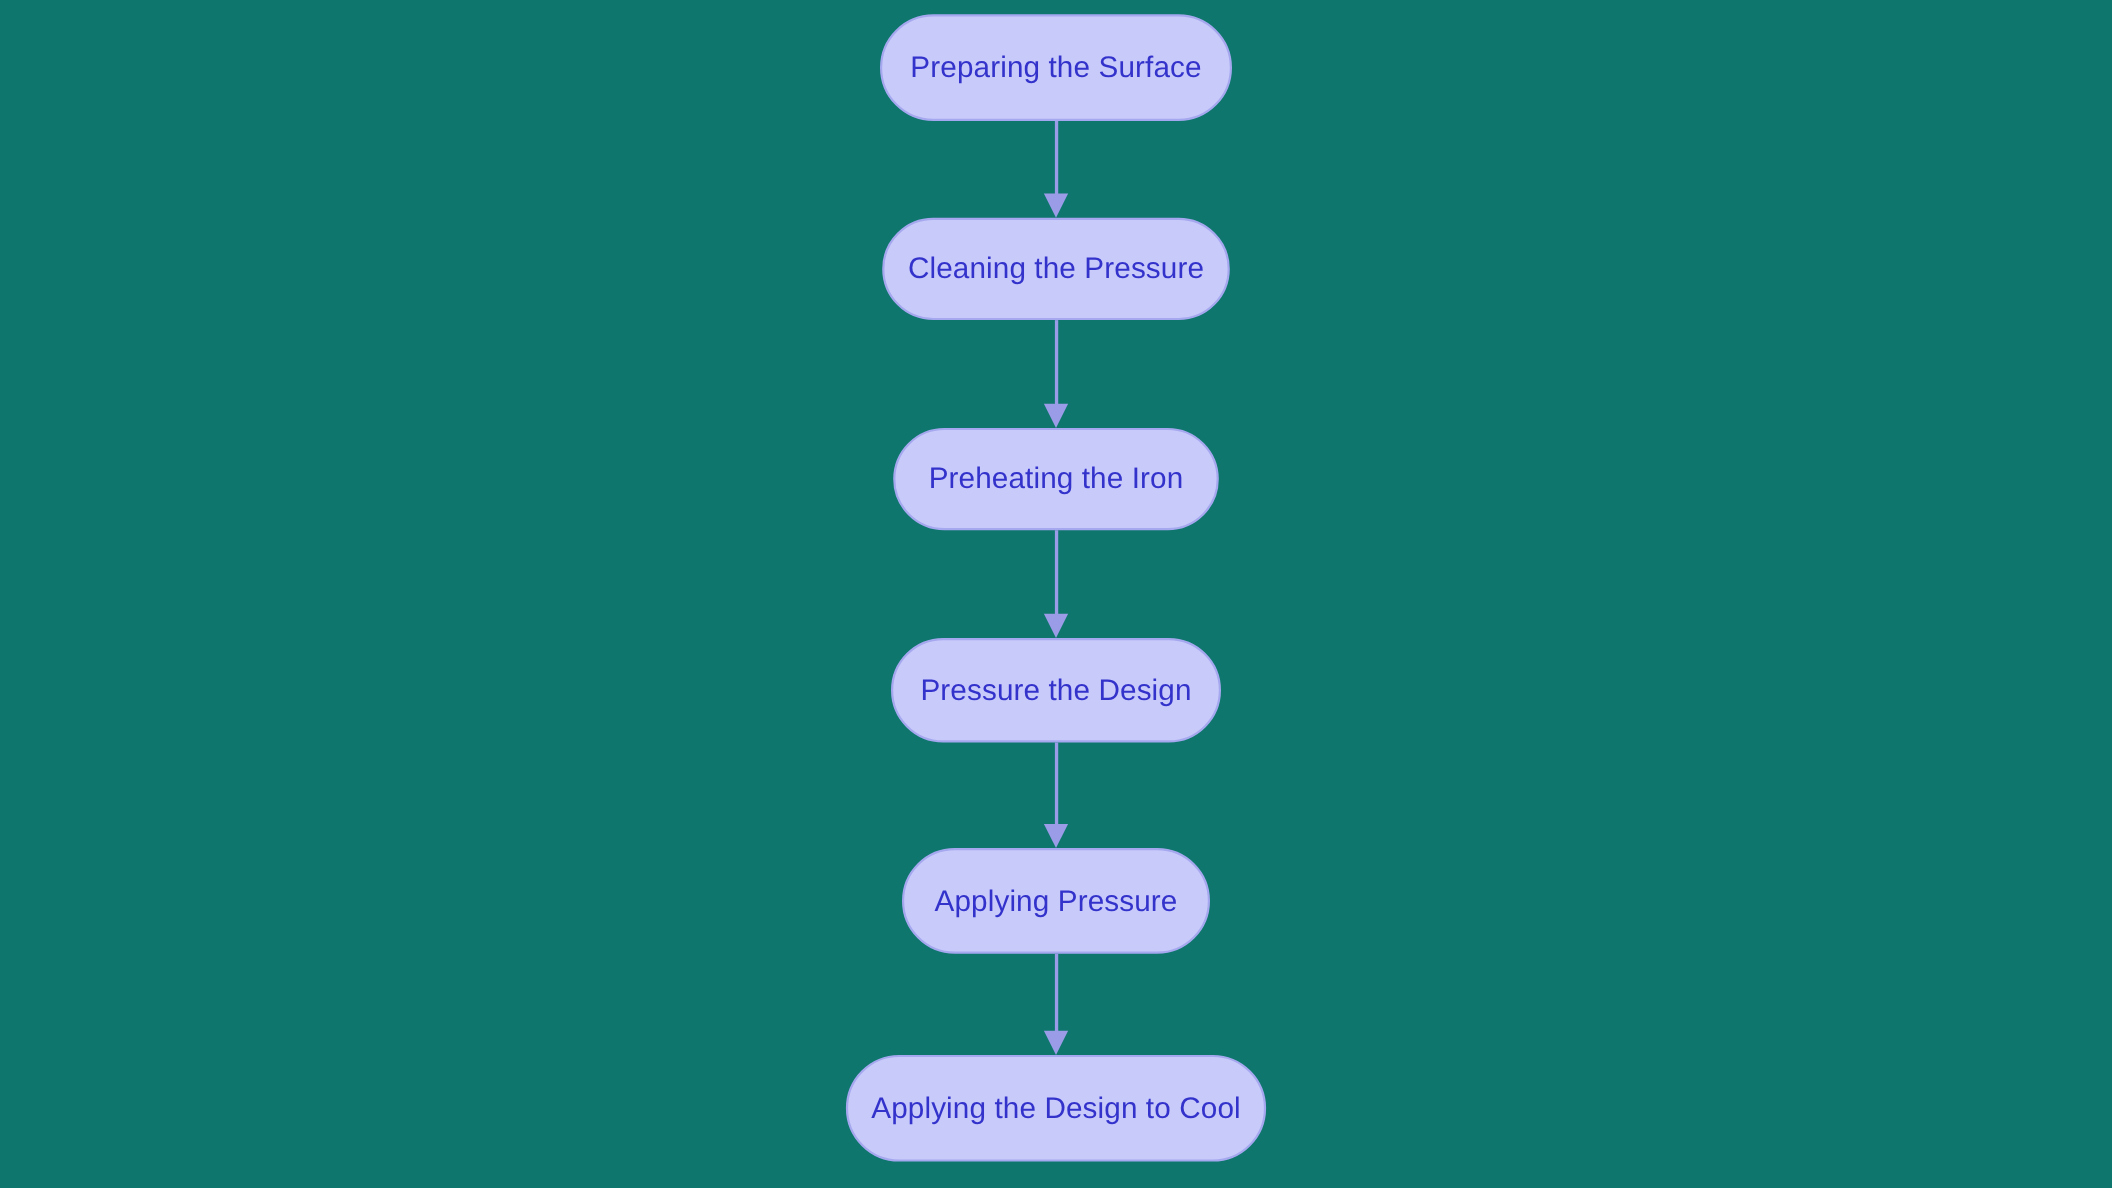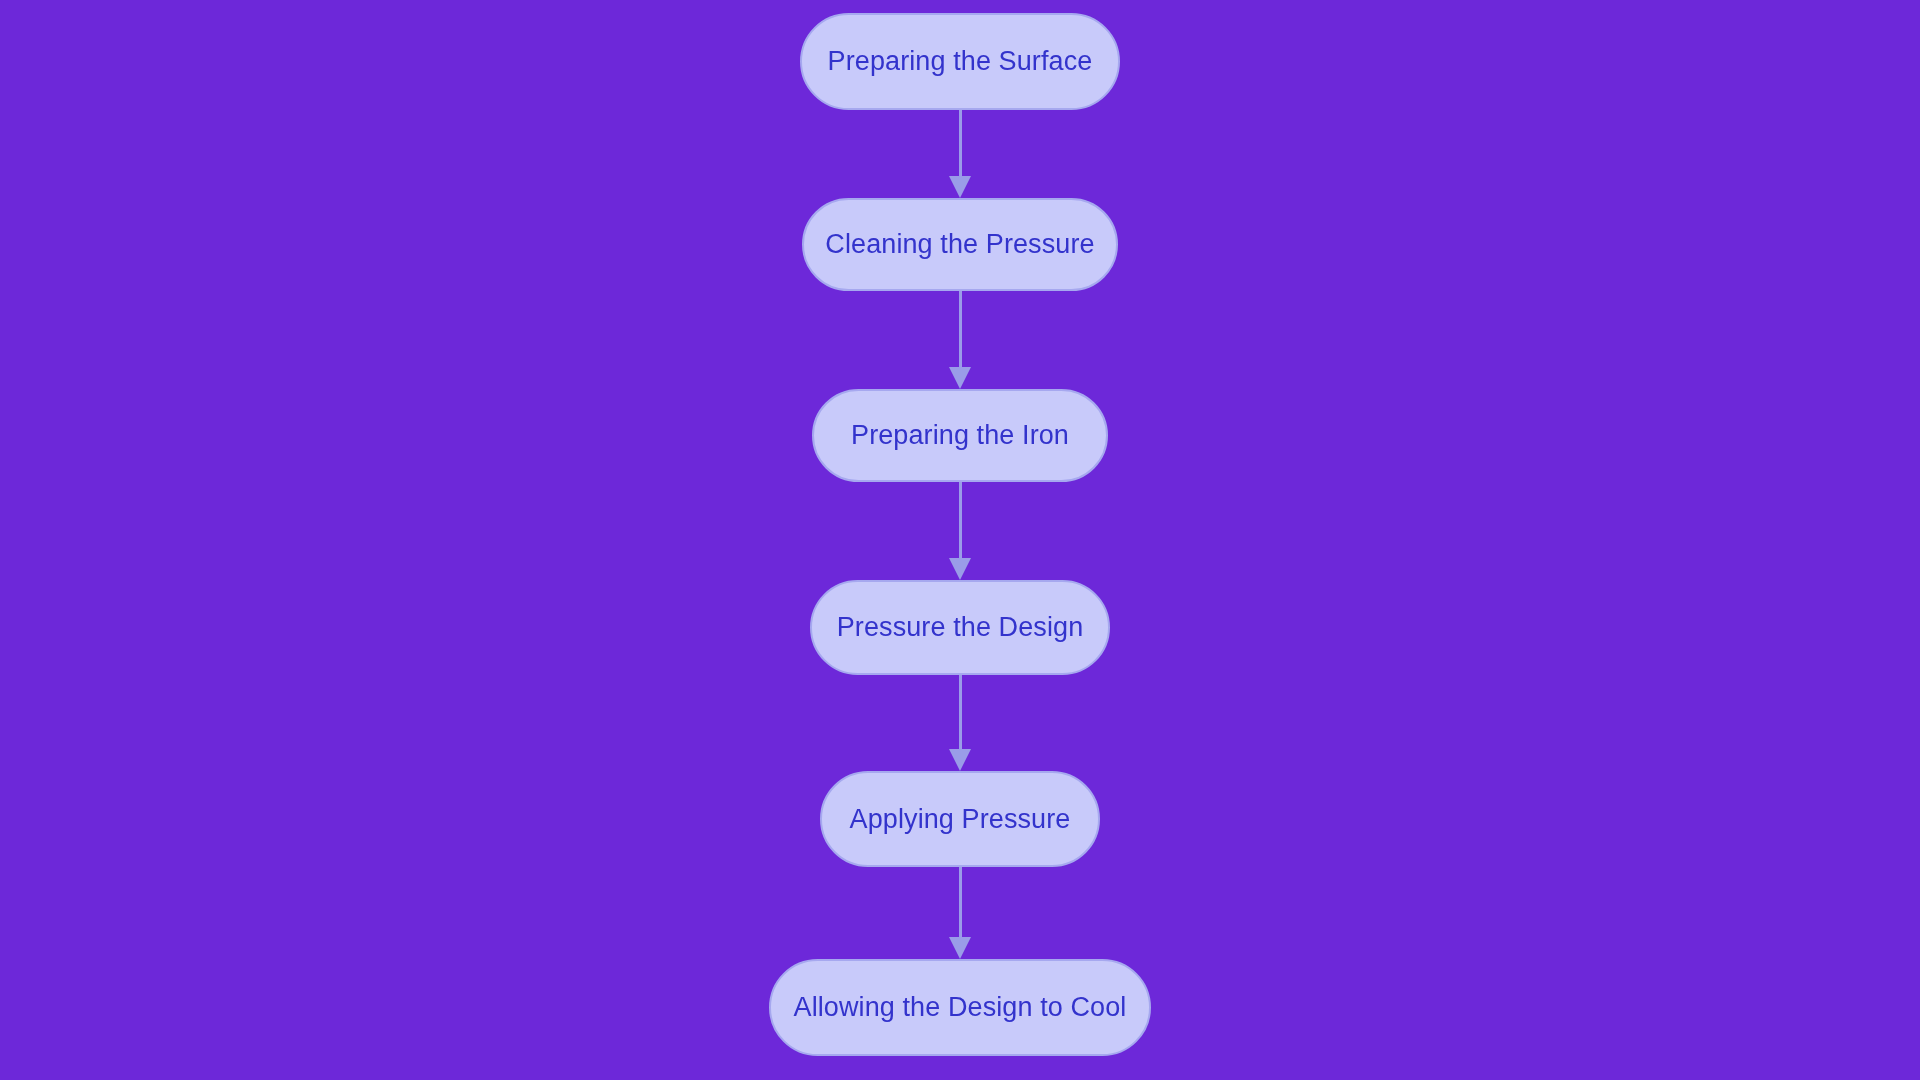--- a/index.html
+++ b/index.html
@@ -6,21 +6,21 @@
   html, body {
     margin: 0;
     padding: 0;
     background: #ffffff;
   }
 
   #canvas {
     position: relative;
     width: 1920px;
     height: 1080px;
-    background: #6d28d9;
+    background: #0f766e;
     overflow: hidden;
     font-family: "Liberation Sans", sans-serif;
   }
 
   
   #flow {
     position: absolute;
     left: 0;
     top: 0;
     width: 1920px;
@@ -97,21 +97,21 @@
     <div class="node" style="width:316px;height:93px;">
       <span class="node-label">Cleaning the Pressure</span>
     </div>
 
     <div class="connector" style="height:98px;">
       <div class="connector-line"></div>
       <div class="connector-head"></div>
     </div>
 
     <div class="node" style="width:296px;height:93px;">
-      <span class="node-label">Preparing the Iron</span>
+      <span class="node-label">Preheating the Iron</span>
     </div>
 
     <div class="connector" style="height:98px;">
       <div class="connector-line"></div>
       <div class="connector-head"></div>
     </div>
 
     <div class="node" style="width:300px;height:95px;">
       <span class="node-label">Pressure the Design</span>
     </div>
@@ -124,17 +124,17 @@
     <div class="node" style="width:280px;height:96px;">
       <span class="node-label">Applying Pressure</span>
     </div>
 
     <div class="connector" style="height:92px;">
       <div class="connector-line"></div>
       <div class="connector-head"></div>
     </div>
 
     <div class="node" style="width:382px;height:97px;">
-      <span class="node-label">Allowing the Design to Cool</span>
+      <span class="node-label">Applying the Design to Cool</span>
     </div>
 
   </div>
 </div>
 
 </body></html>

